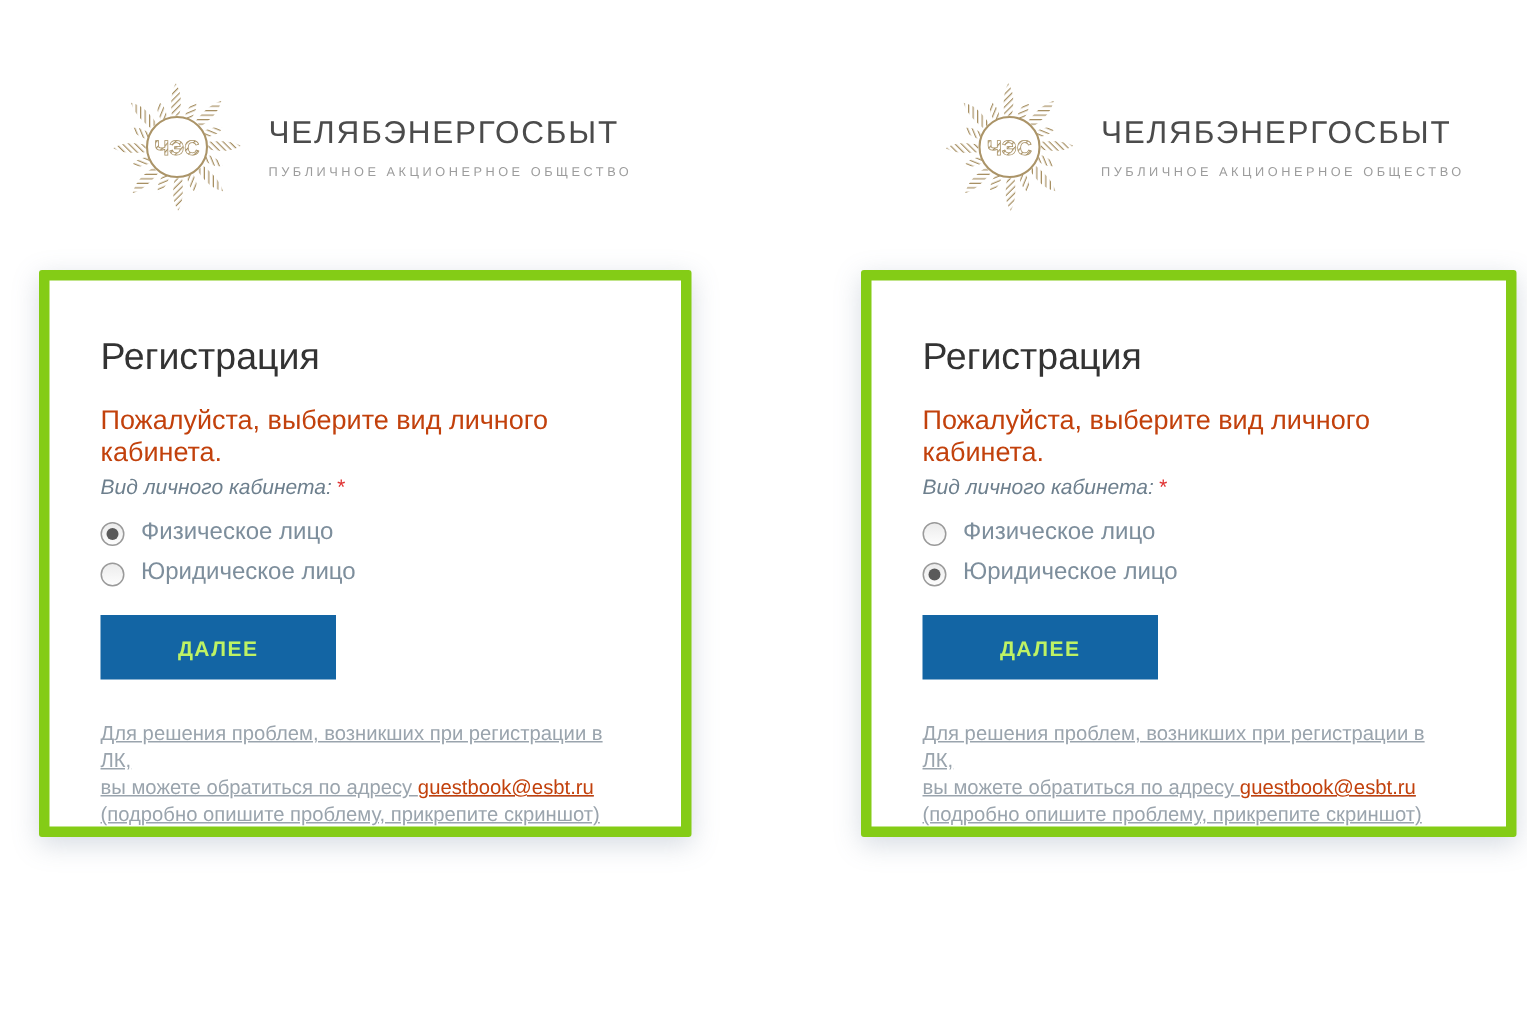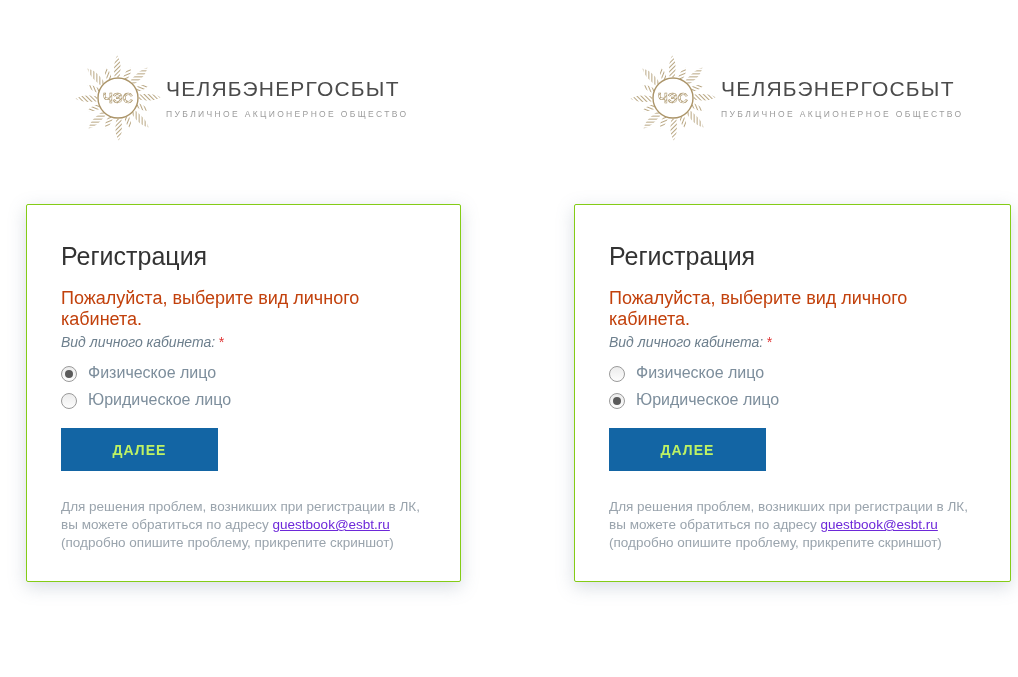--- a/index.html
+++ b/index.html
@@ -10,34 +10,34 @@
     overflow:hidden;
   }
   .comparison { display:flex; width:1018px; height:677px;gap:44px; }
   .panel { position:relative; width:509px; height:677px; background:#fff; }
 
   
   .logo { position:absolute; top:53px; display:flex; align-items:flex-start; }
   .panel-left  .logo { left:73px; }
   .panel-right .logo { left:97px; }
   .logo-emblem { width:90px; height:90px; flex:0 0 auto; }
-  .logo-text { margin-left:3px; padding-top:24px; }
+  .logo-text { margin-left:16px; padding-top:24px; }
   .brand-name {
     font-size:21px; font-weight:400; letter-spacing:1.2px;
     color:#4b4b4b; white-space:nowrap;
   }
   .brand-sub {
     margin-top:8px; font-size:8.5px; letter-spacing:2.35px;
     color:#9c9c9c; white-space:nowrap;text-align:center;
   }
 
   
   .card {
-    position:absolute; top:204px; width:435px; height:378px;
-    background:#fff; border:1px solid #84cc16; border-radius:2px;
+    position:absolute; top:180px; width:435px; height:378px;
+    background:#fff; border:7px solid #84cc16; border-radius:2px;
     box-shadow:0 5px 18px rgba(110,130,155,0.28);
     padding:37px 34px;
   }
   .panel-left  .card { left:26px; }
   .panel-right .card { left:43px; width:437px; }
 
   .card-title {
     font-size:25px; font-weight:400; color:#333333;
     margin-bottom:17px;
   }
@@ -67,23 +67,23 @@
 
   .submit-btn {
     display:block; margin-top:19px;
     width:157px; height:43px; border:none; border-radius:0;
     background:#1365a4; color:#bef264;
     font-family:"Liberation Sans", sans-serif;
     font-size:14px; font-weight:700; letter-spacing:1px;
     cursor:pointer;
   }
 
-  .help-text { margin-top:27px; font-size:13.5px; line-height:18px; color:#9aa4ad; }
+  .help-text { margin-top:27px; font-size:13.5px; line-height:18px; color:#9aa4ad;text-decoration:underline; }
   .help-line { display:block; }
-  .help-link { color:#6d28d9; text-decoration:underline; }
+  .help-link { color:#c2410c; text-decoration:underline; }
 </style>
 </head>
 <body>
 
 <svg width="0" height="0" style="position:absolute" aria-hidden="true">
   <defs>
     <pattern id="hatch" patternUnits="userSpaceOnUse" width="3" height="3" patternTransform="rotate(45)">
       <line x1="0" y1="0" x2="0" y2="3" stroke="#a68f62" stroke-width="1.6"></line>
     </pattern>
   </defs>

